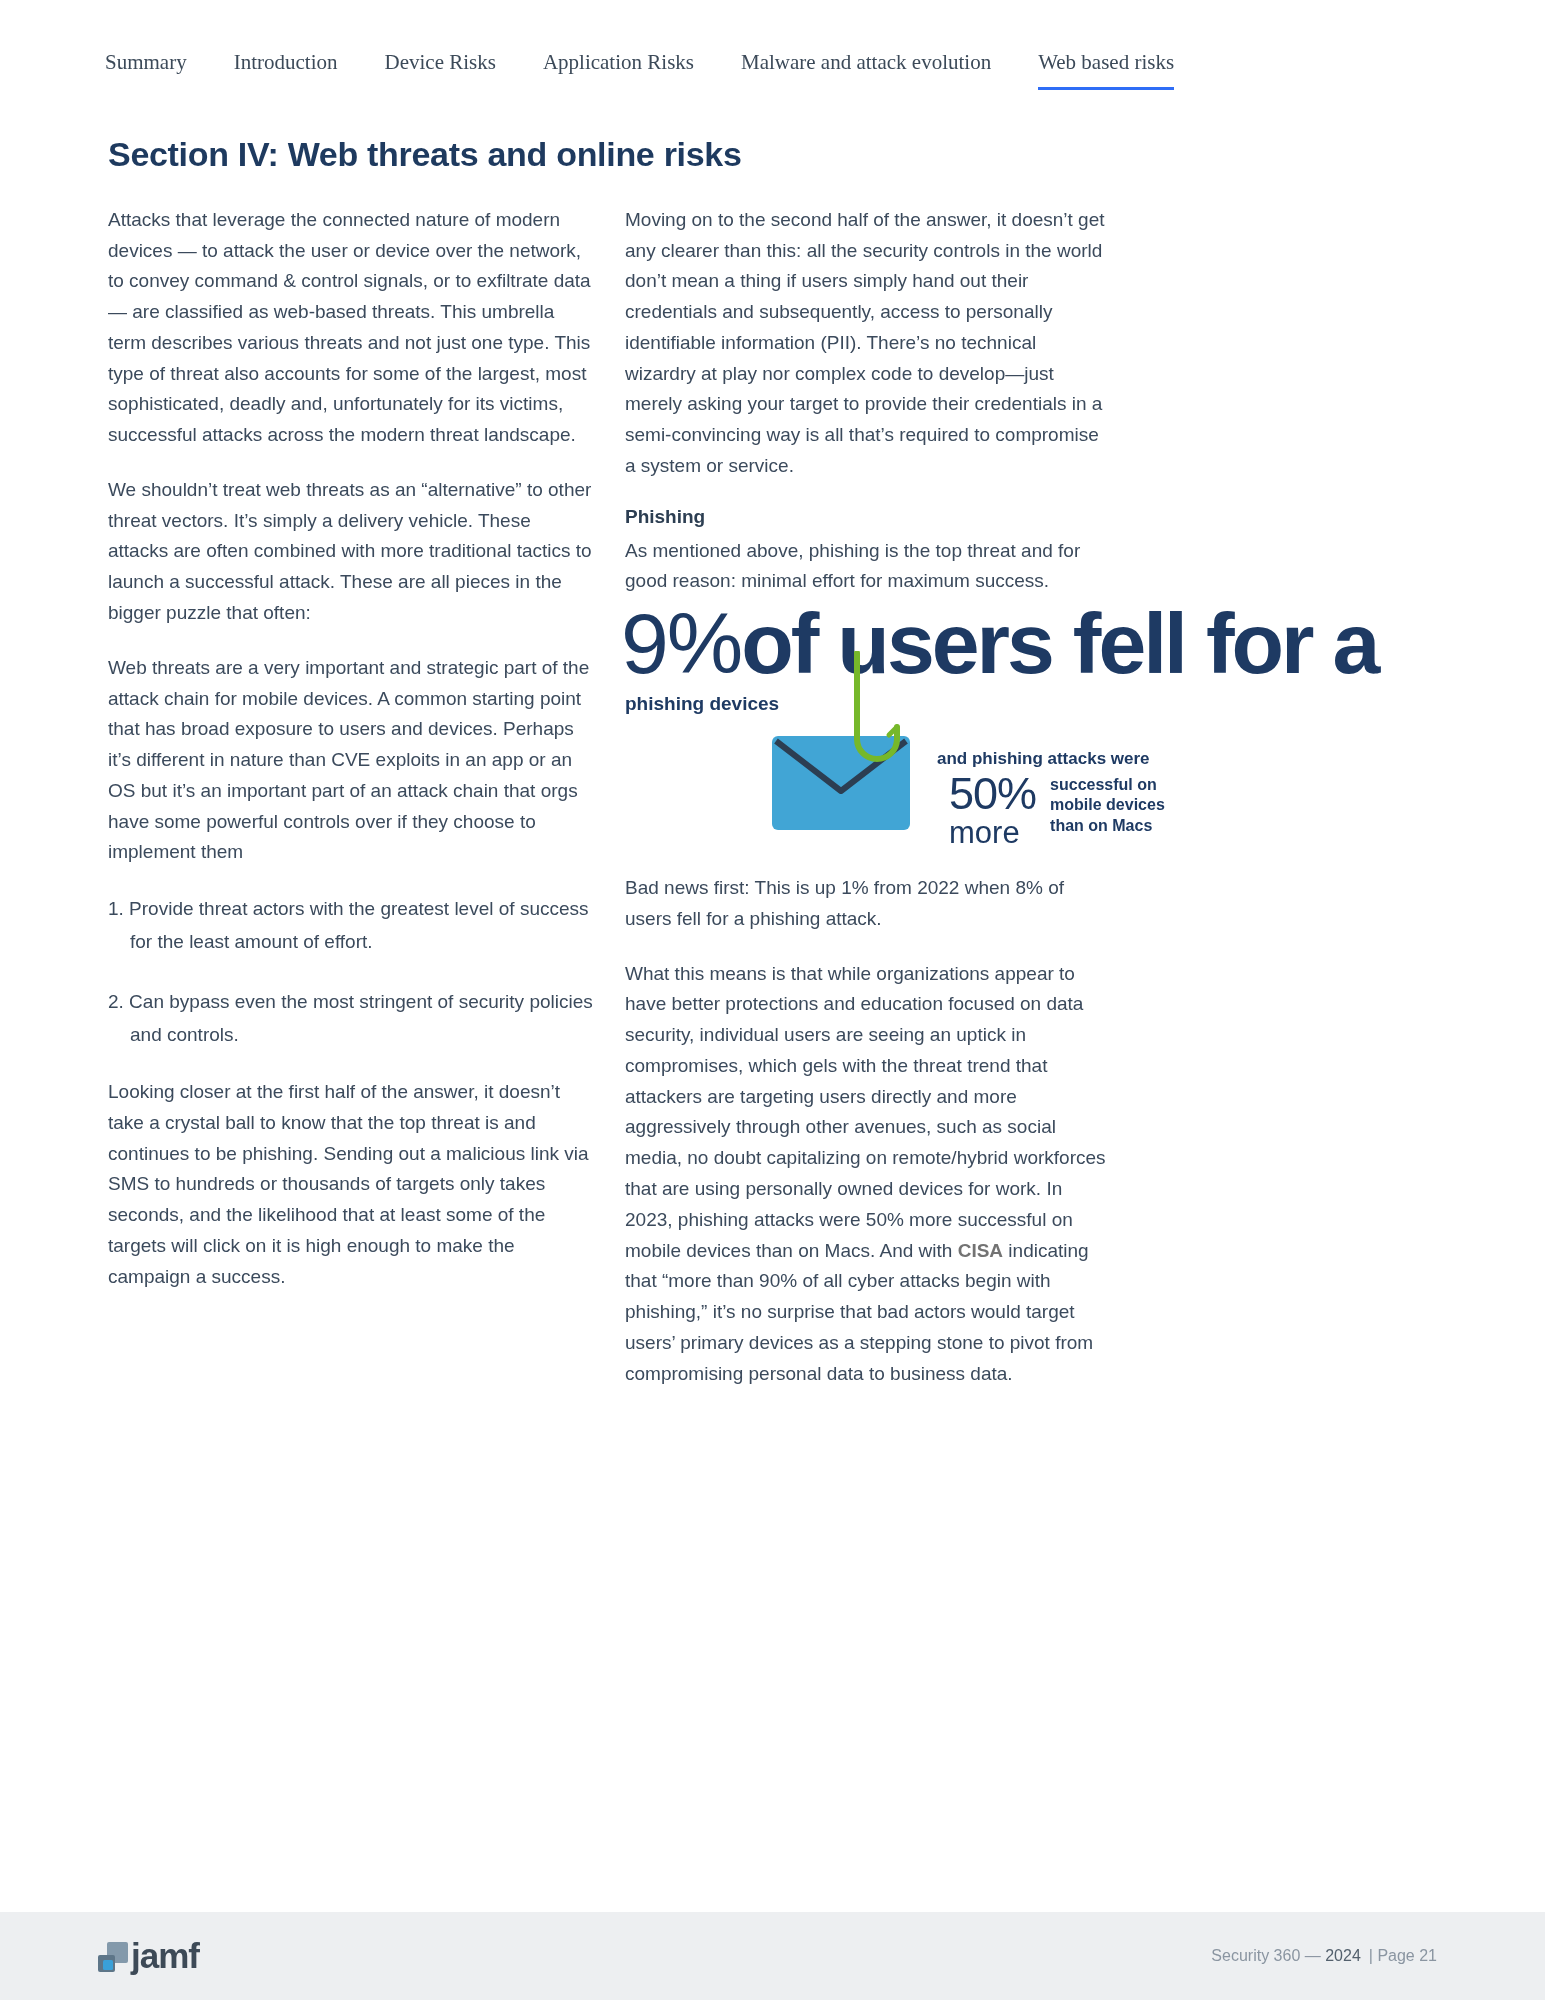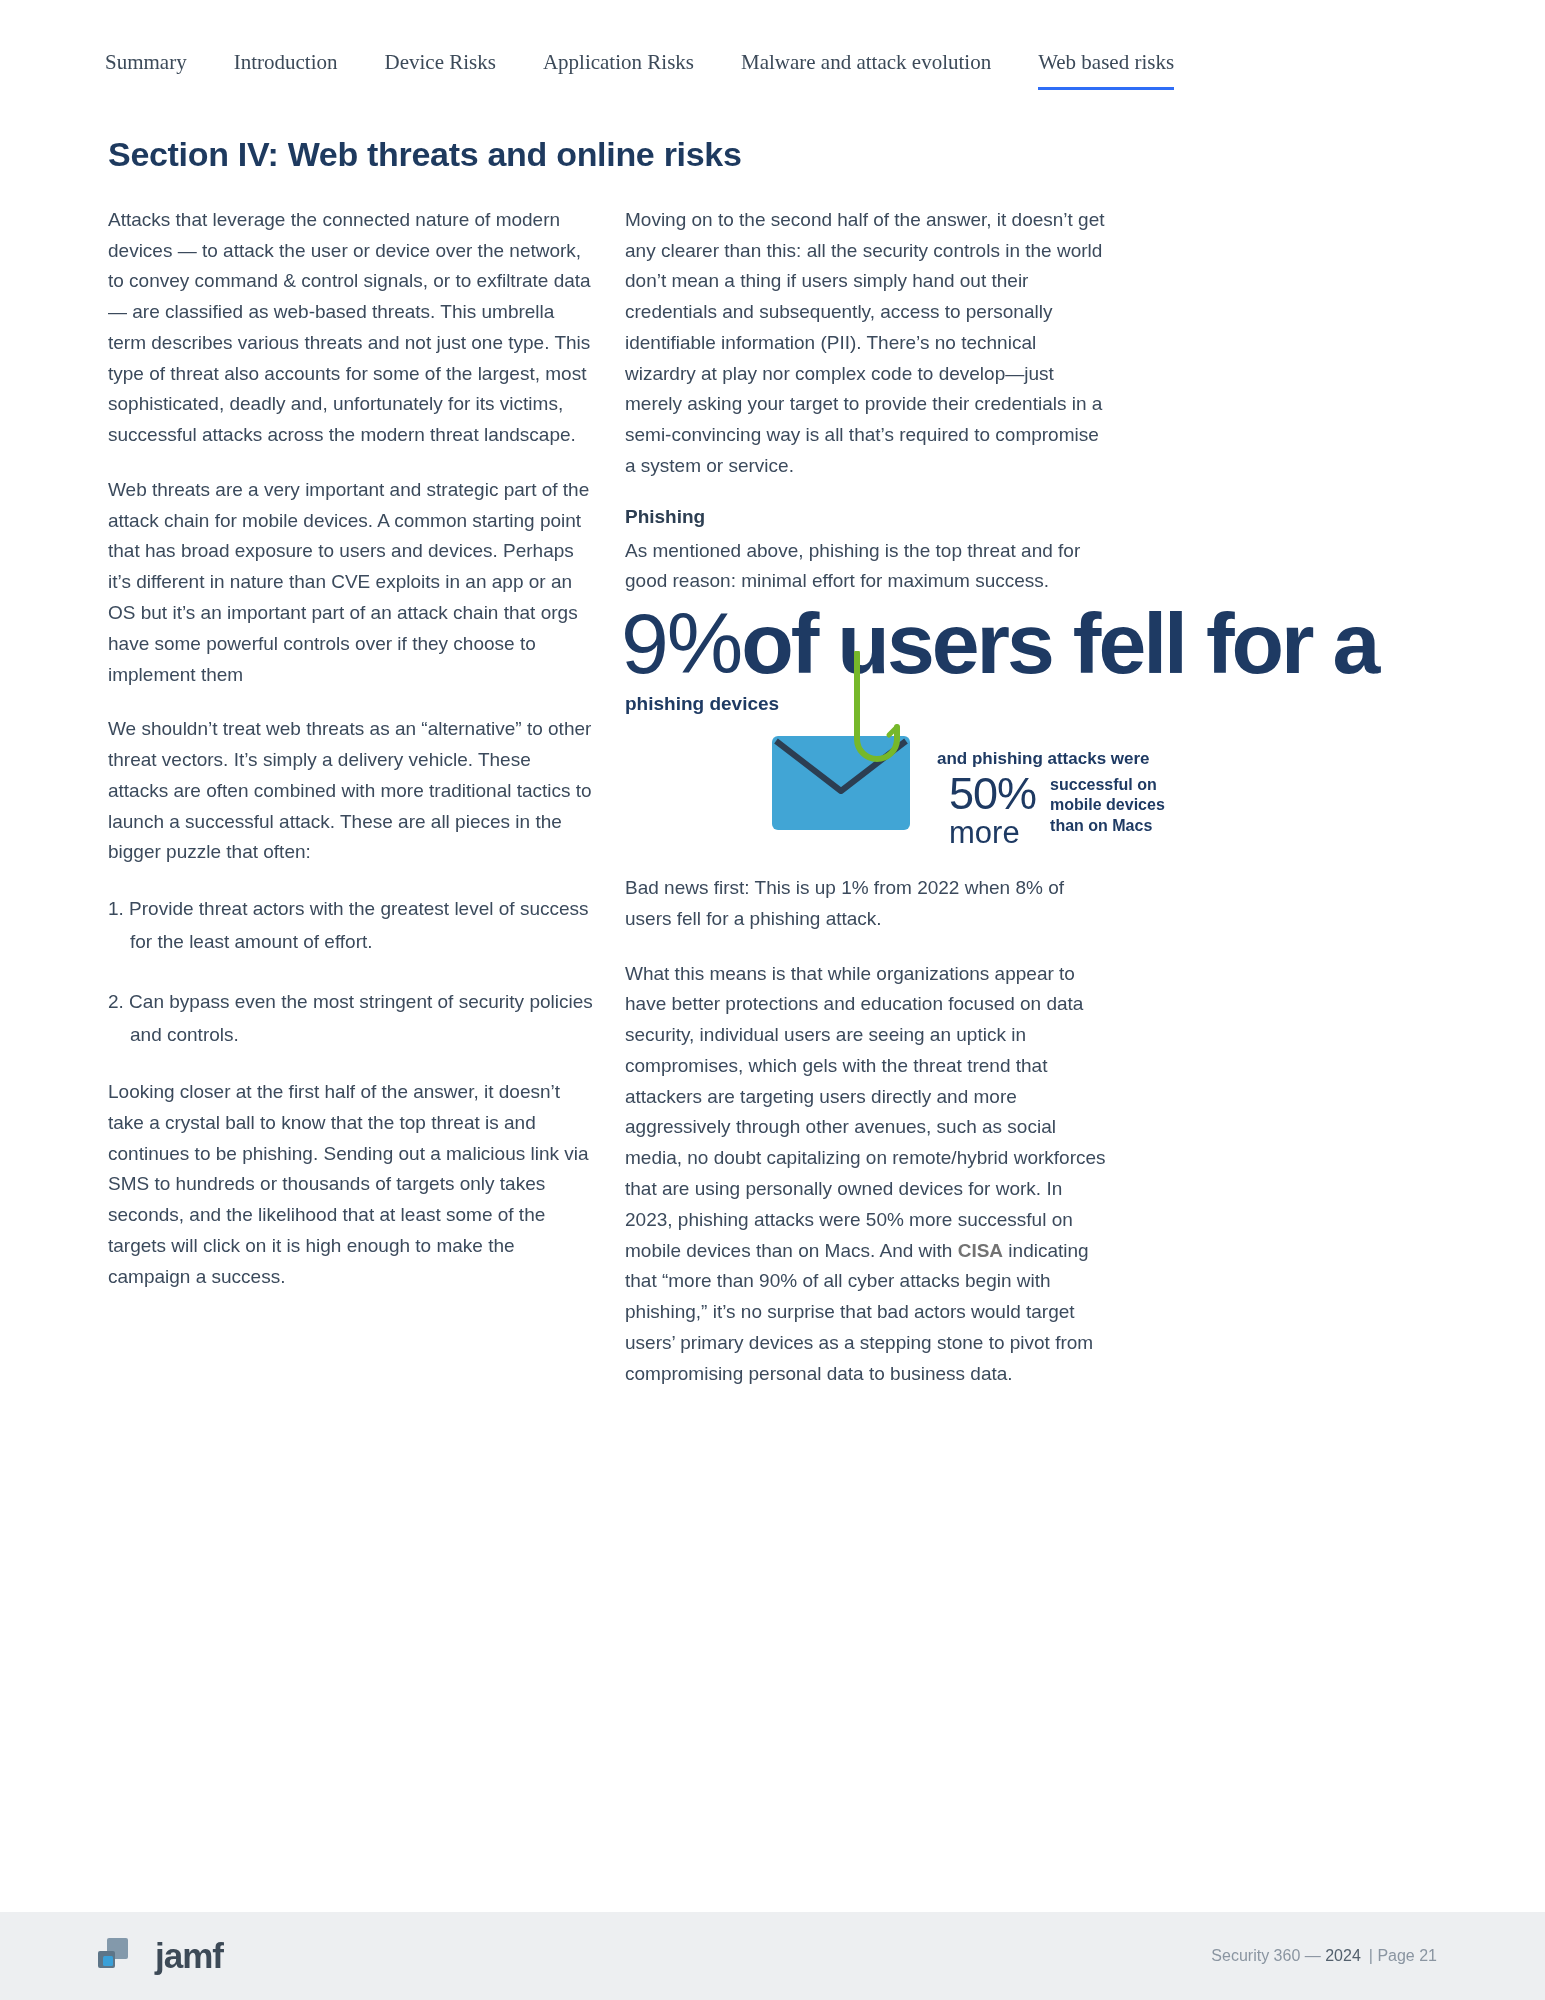--- a/index.html
+++ b/index.html
@@ -140,21 +140,21 @@
   .footer {
     position: absolute;
     left: 0; right: 0; bottom: 0;
     height: 88px;
     background: #edeff1;
     display: flex;
     align-items: center;
     justify-content: space-between;
     padding: 0 108px 0 95px;
   }
-  .logo { display: flex; align-items: flex-start; gap: 24px; }
+  .logo { display: flex; align-items: flex-end; gap: 0; }
   .logo-text {
     font-size: 35px;
     font-weight: 700;
     color: #3d4a57;
     letter-spacing: -1px;
   }
   .footer-text { font-size: 16px; color: #8a95a1; }
   .footer-text .year { font-weight: 400; color: #53606d; }
   .footer-text .sep { margin-left: 8px; }
 </style>
@@ -169,22 +169,22 @@
   <a>Malware and attack evolution</a>
   <a class="active">Web based risks</a>
 </nav>
 
 <h1 class="page-title">Section IV: Web threats and online risks</h1>
 
 <div class="columns">
 
   <div class="col col-left">
     <p class="body">Attacks that leverage the connected nature of modern devices — to attack the user or device over the network, to convey command &amp; control signals, or to exfiltrate data — are classified as web-based threats. This umbrella term describes various threats and not just one type. This type of threat also accounts for some of the largest, most sophisticated, deadly and, unfortunately for its victims, successful attacks across the modern threat landscape.</p>
+    <p class="body">We shouldn’t treat web threats as an “alternative” to other threat vectors. It’s simply a delivery vehicle. These attacks are often combined with more traditional tactics to launch a successful attack. These are all pieces in the bigger puzzle that often:</p>
     <p class="body">Web threats are a very important and strategic part of the attack chain for mobile devices. A common starting point that has broad exposure to users and devices. Perhaps it’s different in nature than CVE exploits in an app or an OS but it’s an important part of an attack chain that orgs have some powerful controls over if they choose to implement them</p>
-    <p class="body">We shouldn’t treat web threats as an “alternative” to other threat vectors. It’s simply a delivery vehicle. These attacks are often combined with more traditional tactics to launch a successful attack. These are all pieces in the bigger puzzle that often:</p>
     <p class="list-item">1. Provide threat actors with the greatest level of success for the least amount of effort.</p>
     <p class="list-item">2. Can bypass even the most stringent of security policies and controls.</p>
     <p class="body">Looking closer at the first half of the answer, it doesn’t take a crystal ball to know that the top threat is and continues to be phishing. Sending out a malicious link via SMS to hundreds or thousands of targets only takes seconds, and the likelihood that at least some of the targets will click on it is high enough to make the campaign a success.</p>
   </div>
 
   <div class="col col-right">
     <p class="body">Moving on to the second half of the answer, it doesn’t get any clearer than this: all the security controls in the world don’t mean a thing if users simply hand out their credentials and subsequently, access to personally identifiable information (PII). There’s no technical wizardry at play nor complex code to develop—just merely asking your target to provide their credentials in a semi-convincing way is all that’s required to compromise a system or service.</p>
     <h3 class="sub-heading">Phishing</h3>
     <p class="body" style="margin-bottom:6px;">As mentioned above, phishing is the top threat and for good reason: minimal effort for maximum success.</p>
 

